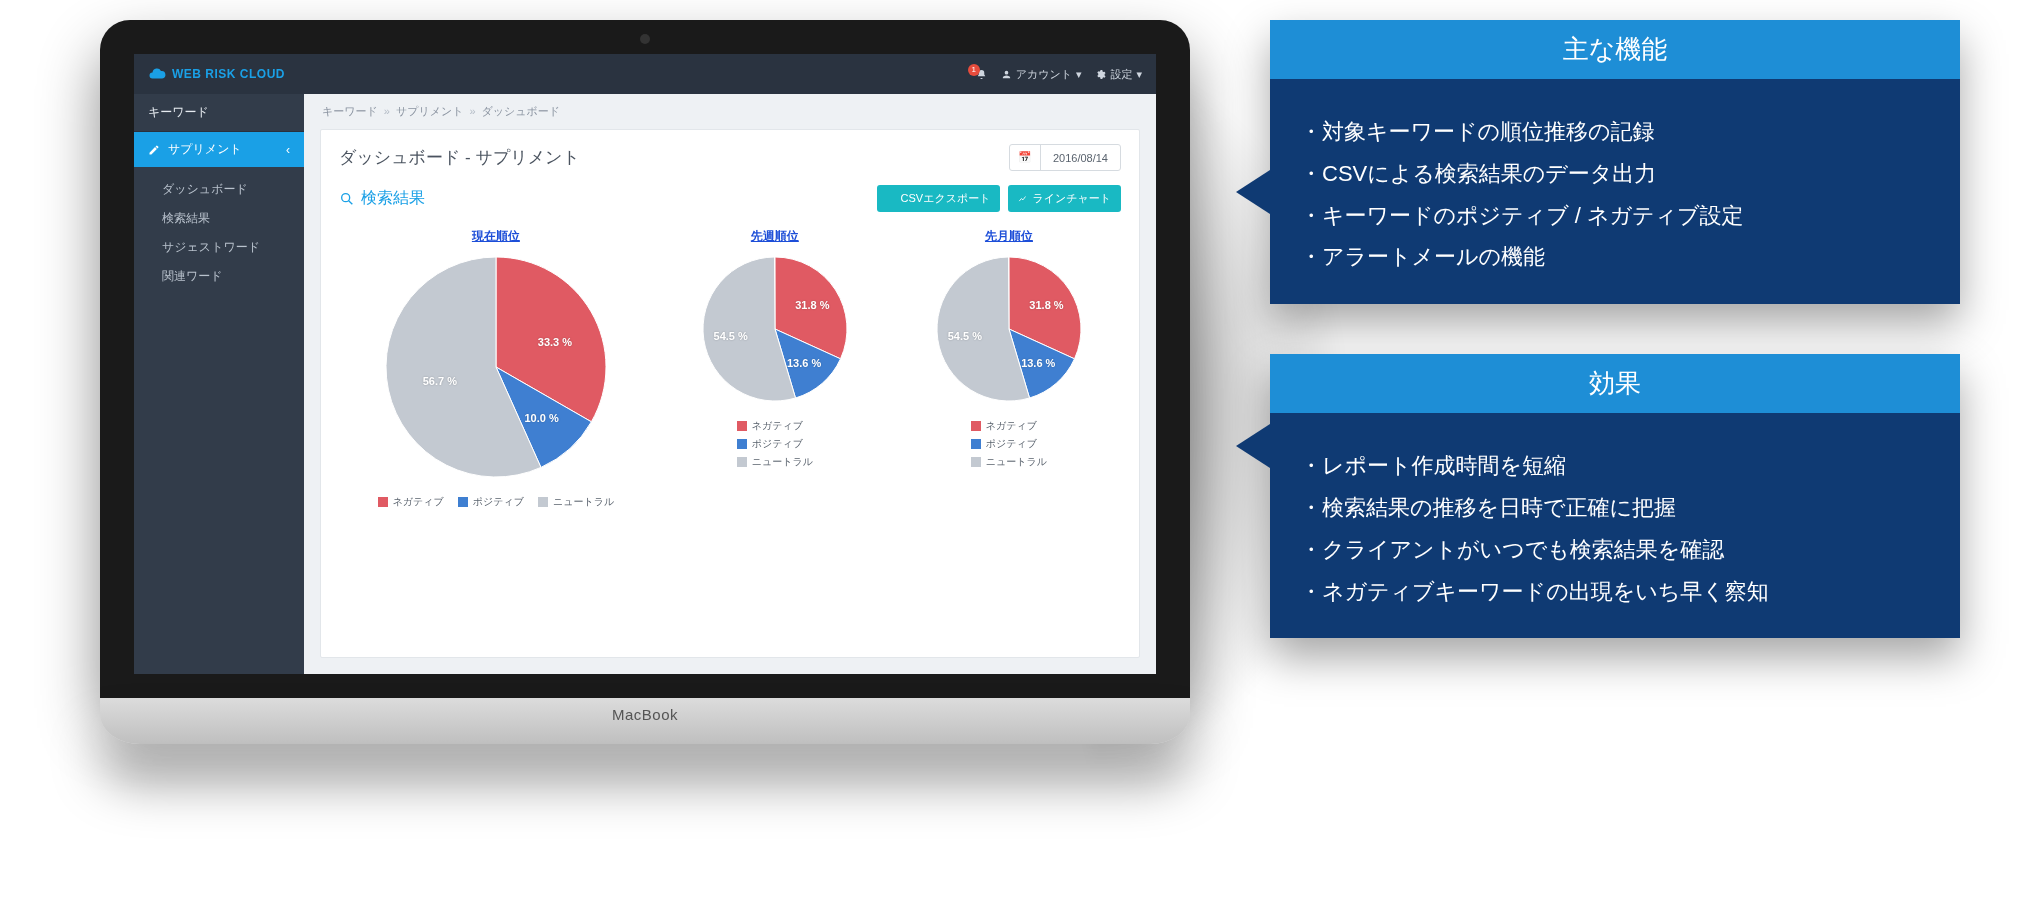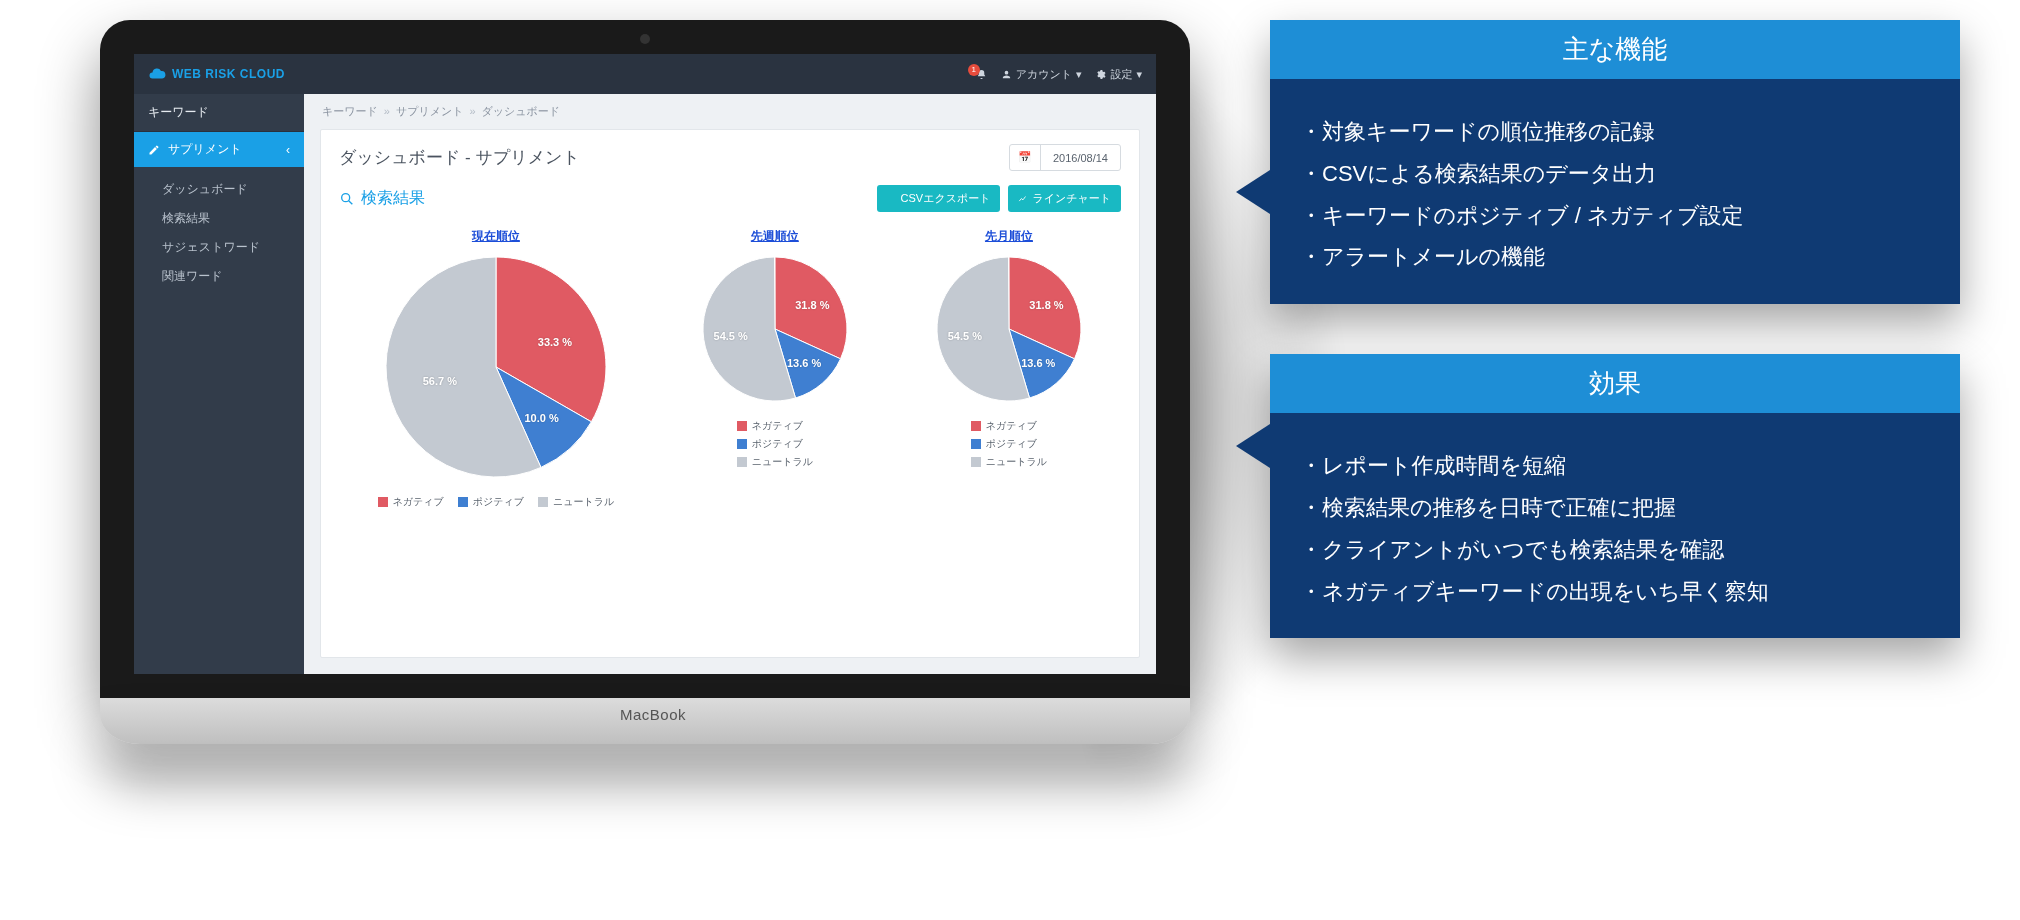--- a/index.html
+++ b/index.html
@@ -41,21 +41,21 @@
   }
   .laptop-base {
     background: linear-gradient(#dcdcdc,#bfbfbf);
     height: 46px;
     border-radius: 0 0 40px 40px / 0 0 30px 30px;
     position: relative;
     box-shadow: 0 40px 50px rgba(0,0,0,.35);
   }
   .laptop-brand {
     position: absolute; top: 8px; left: 50%; transform: translateX(-50%);
-    color: #555; font-size: 15px; letter-spacing: .5px; margin-left: 8px;
+    color: #555; font-size: 15px; letter-spacing: .5px;
   }
   .laptop-shadow {
     position: absolute;
     right: -160px; top: 30px; bottom: -30px; width: 260px;
     background: radial-gradient(ellipse at left center, rgba(0,0,0,.35), rgba(0,0,0,0) 70%);
     filter: blur(6px);
     z-index: -1;
   }
 
   

